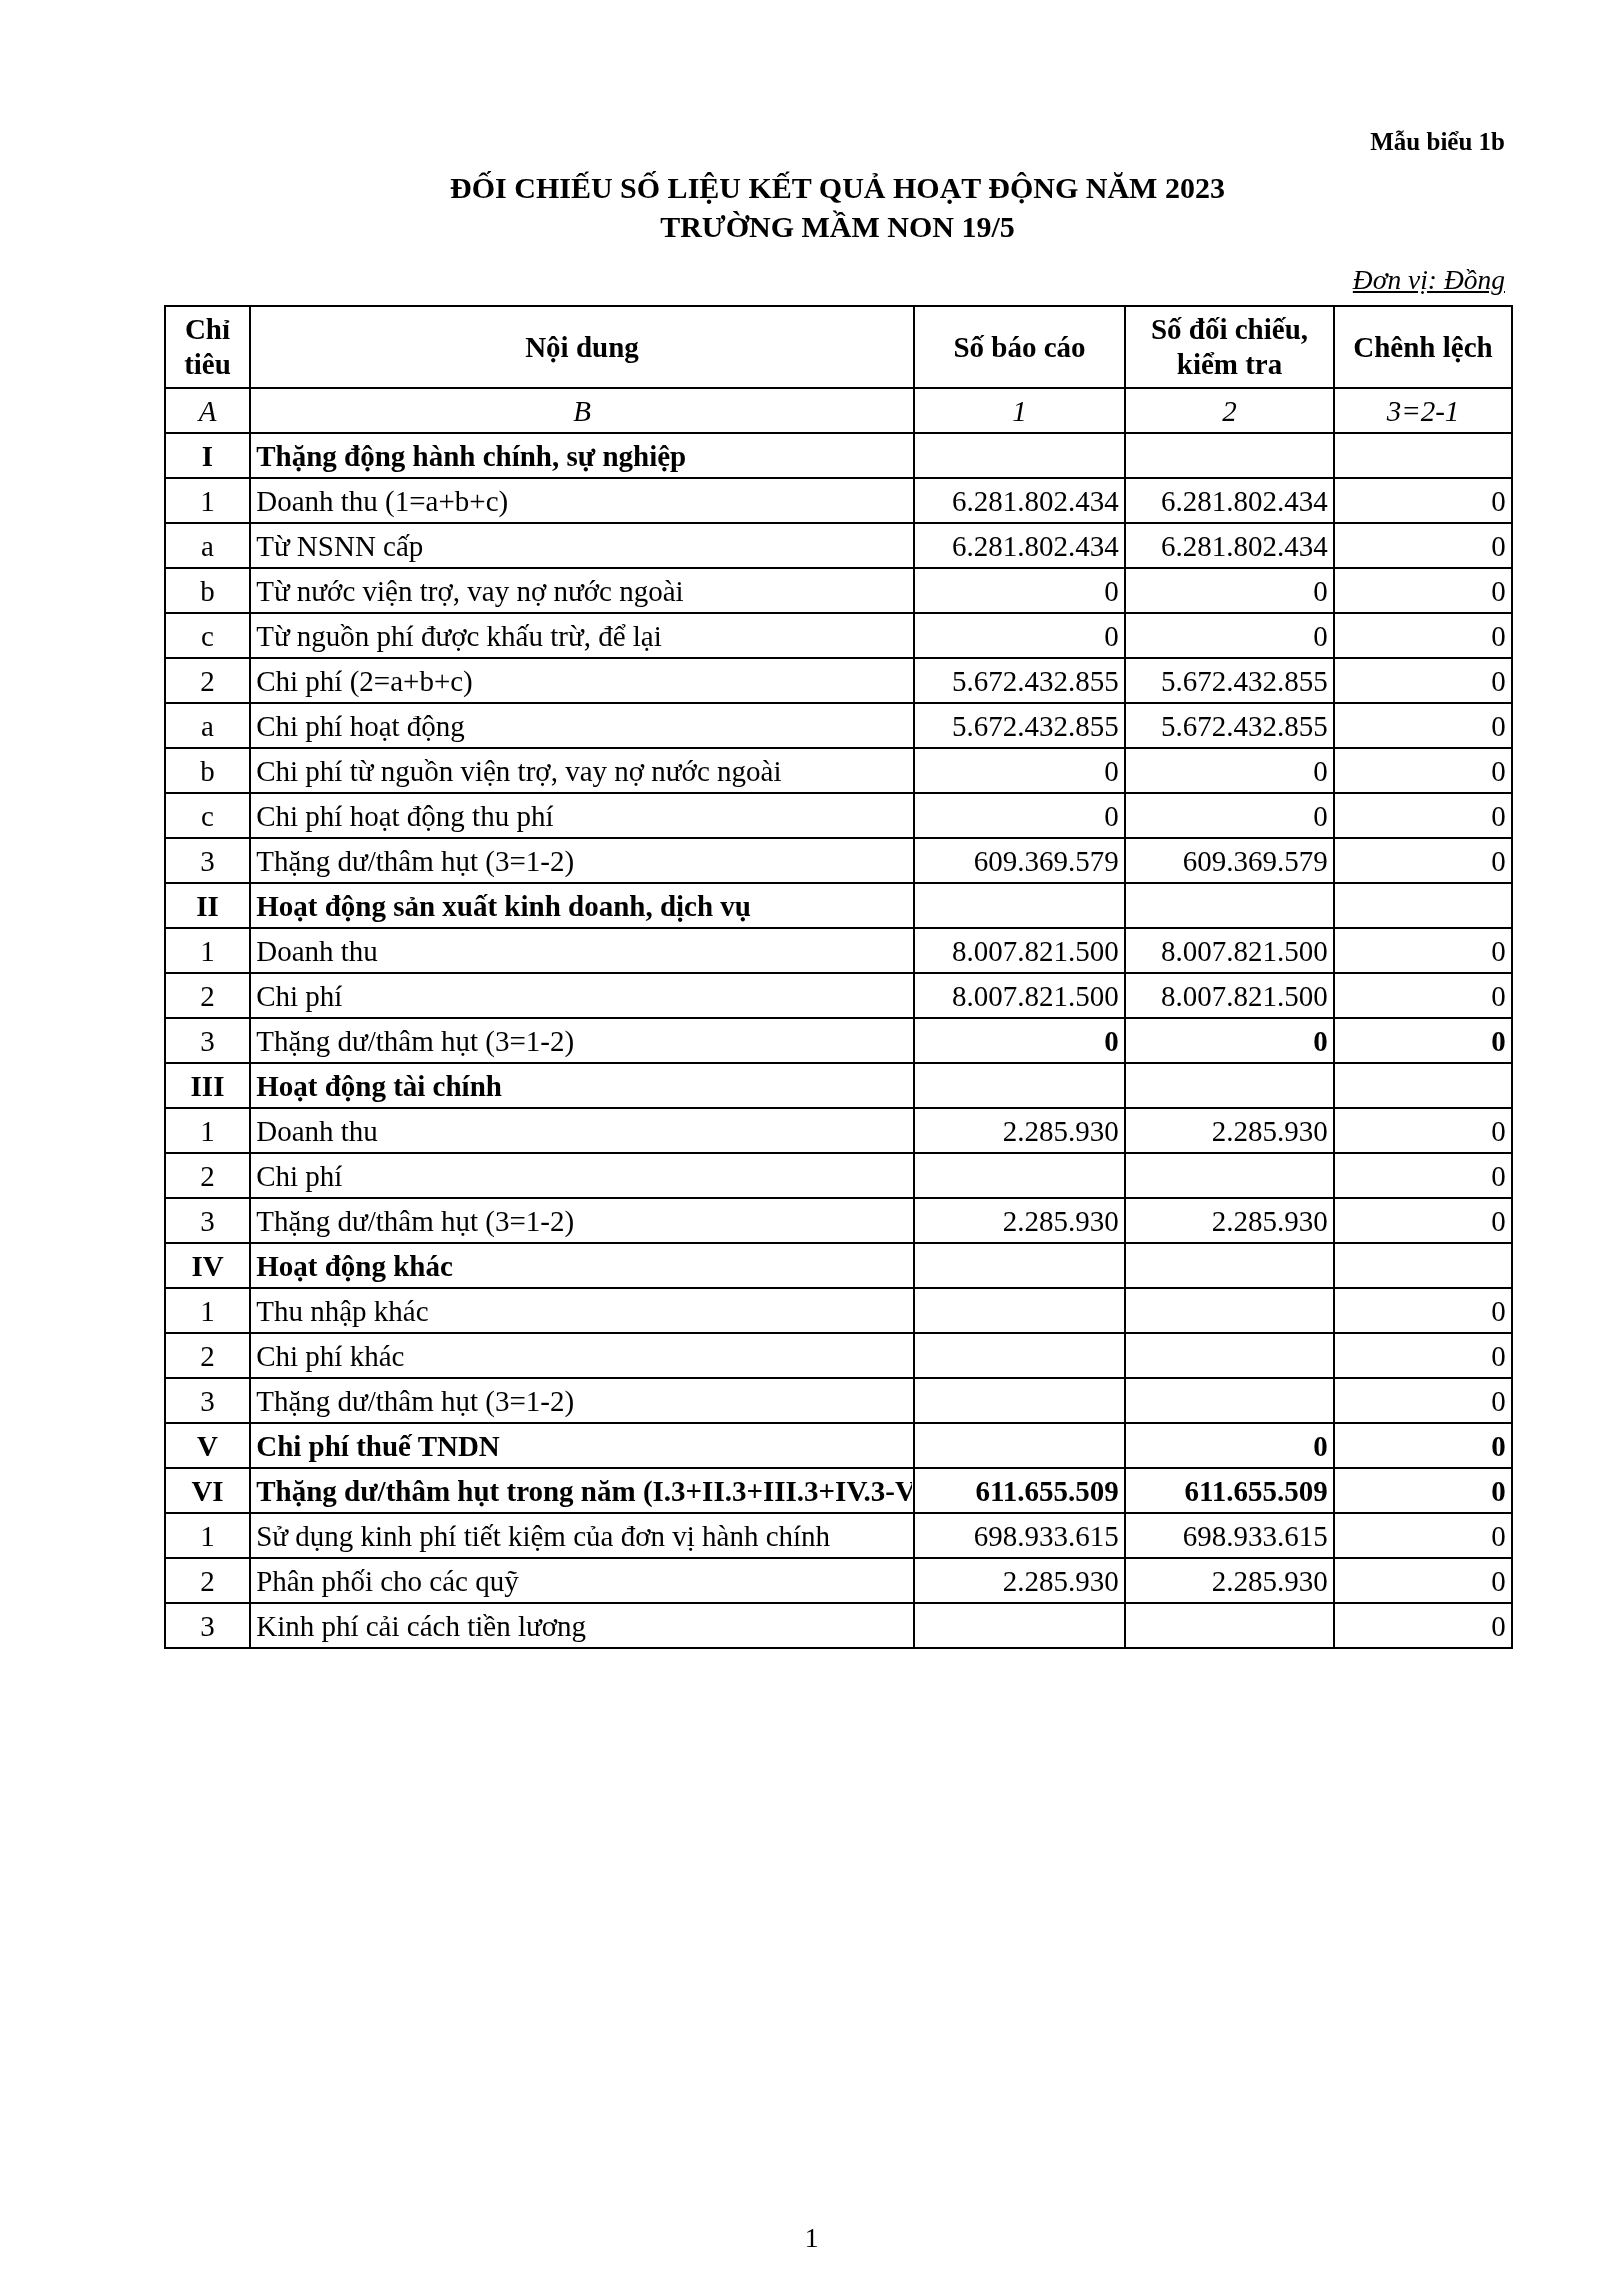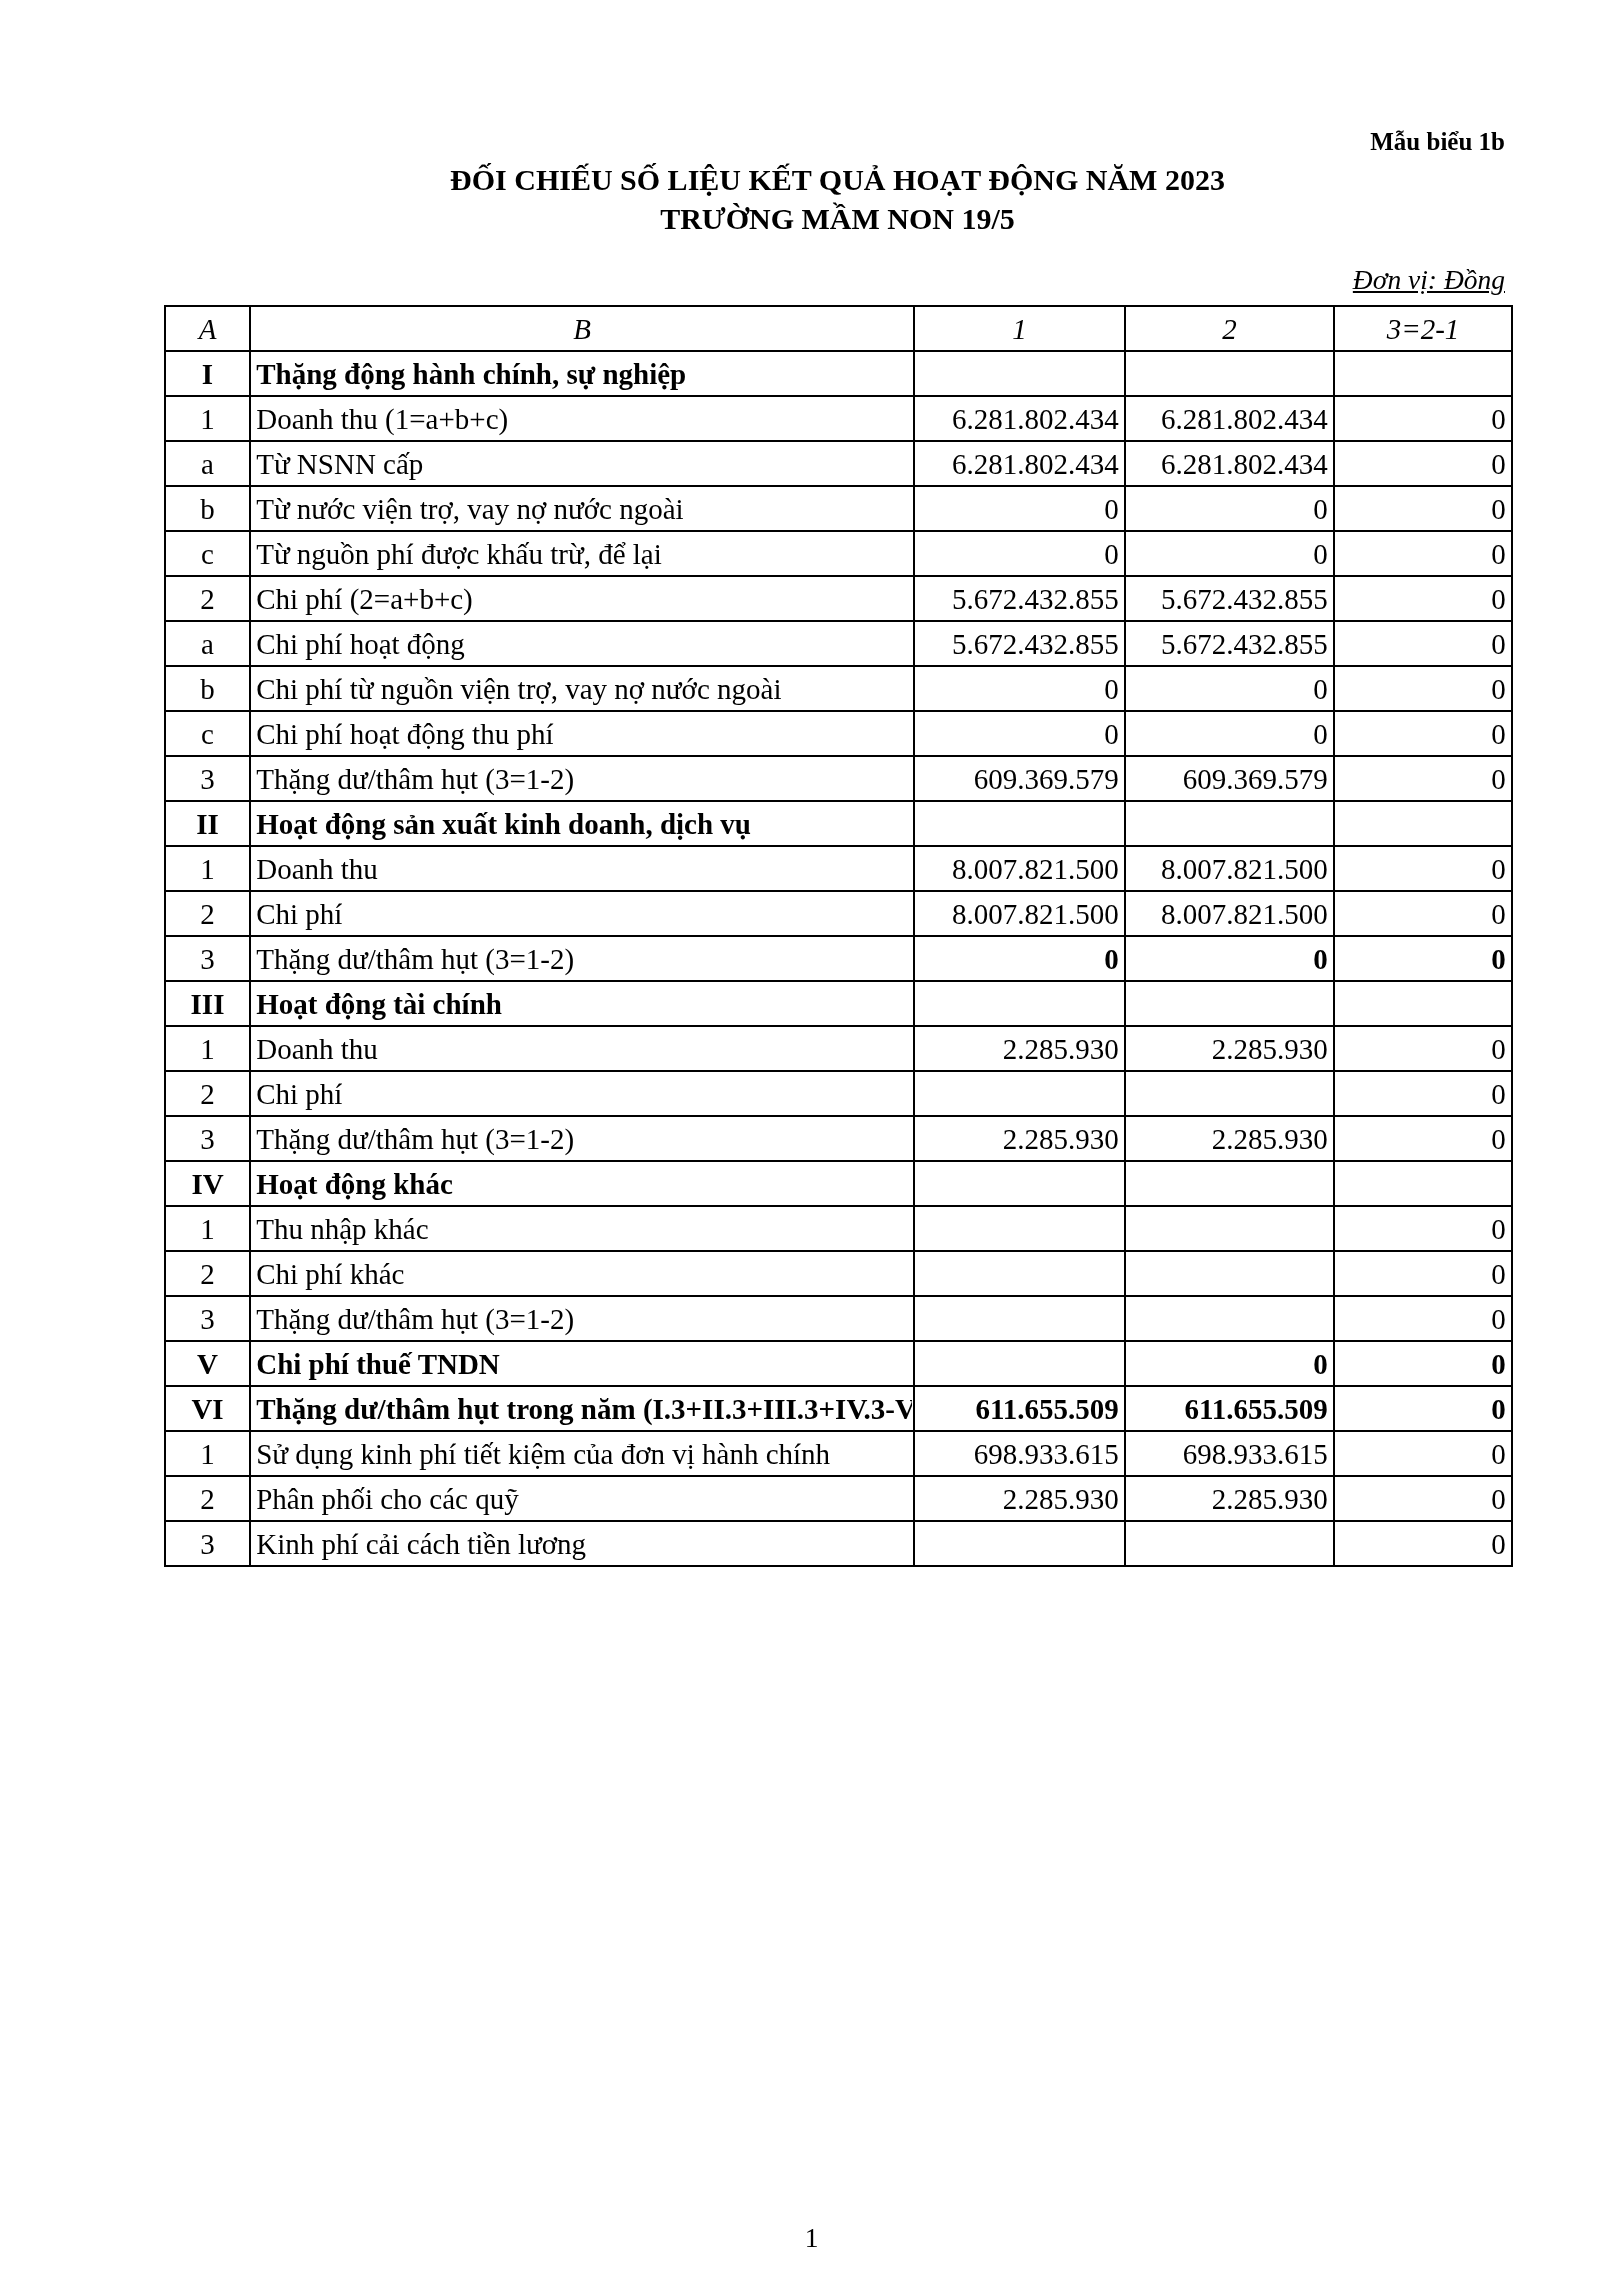--- a/index.html
+++ b/index.html
@@ -1,18 +1,18 @@
 <!DOCTYPE html>
 <html style="font-size:10.5px"><head>
 <meta charset="utf-8">
 <style>
   html, body { margin: 0; padding: 0; background: #ffffff; }
   body { width: 1623px; height: 2295px; position: relative; font-family: "Liberation Serif", "DejaVu Serif", serif; color: #000; }
   .form-code { position: absolute; top: 128px; right: 118px; font-weight: bold; font-size: 25px; }
-  .title-wrap { position: absolute; top: 160px; left: 164px; width: 1347px; text-align: center; font-weight: bold; font-size: 30px; line-height: 39px; }
+  .title-wrap { position: absolute; top: 168px; left: 164px; width: 1347px; text-align: center; font-weight: bold; font-size: 30px; line-height: 39px; }
   .unit { position: absolute; top: 264px; right: 118px; font-style: italic; font-size: 27.5px; text-decoration: underline; }
   table.report { position: absolute; top: 305px; left: 164px; border-collapse: collapse; table-layout: fixed; width: 1347px; font-size: 29px; }
   table.report td, table.report th { border: 2.6px solid #000; padding: 0 5.2px; line-height: 34px; height: 43px; overflow: hidden; white-space: nowrap; }
   table.report th { font-weight: bold; text-align: center; height: 80px; white-space: normal; line-height: 35px; }
   .c-idx { text-align: center; }
   .c-num { text-align: right; }
   .row-colnum td { font-style: italic; text-align: center; height: 39px; }
   .row-colnum td.c-desc { text-align: center; }
   .section td.c-idx, .section td.c-desc { font-weight: bold; }
   .bold-num { font-weight: bold; }
@@ -31,20 +31,27 @@
 
 <table class="report">
   <colgroup>
     <col style="width:85px">
     <col style="width:664px">
     <col style="width:211px">
     <col style="width:209px">
     <col style="width:178px">
   </colgroup>
   <thead>
+    <tr>
+      <th>Chỉ tiêu</th>
+      <th>Nội dung</th>
+      <th>Số báo cáo</th>
+      <th>Số đối chiếu, kiểm tra</th>
+      <th>Chênh lệch</th>
+    </tr>
     <tr class="row-colnum">
       <td>A</td>
       <td class="c-desc">B</td>
       <td>1</td>
       <td>2</td>
       <td>3=2-1</td>
     </tr>
   </thead>
   <tbody id="report-body">
       <tr class="section">

